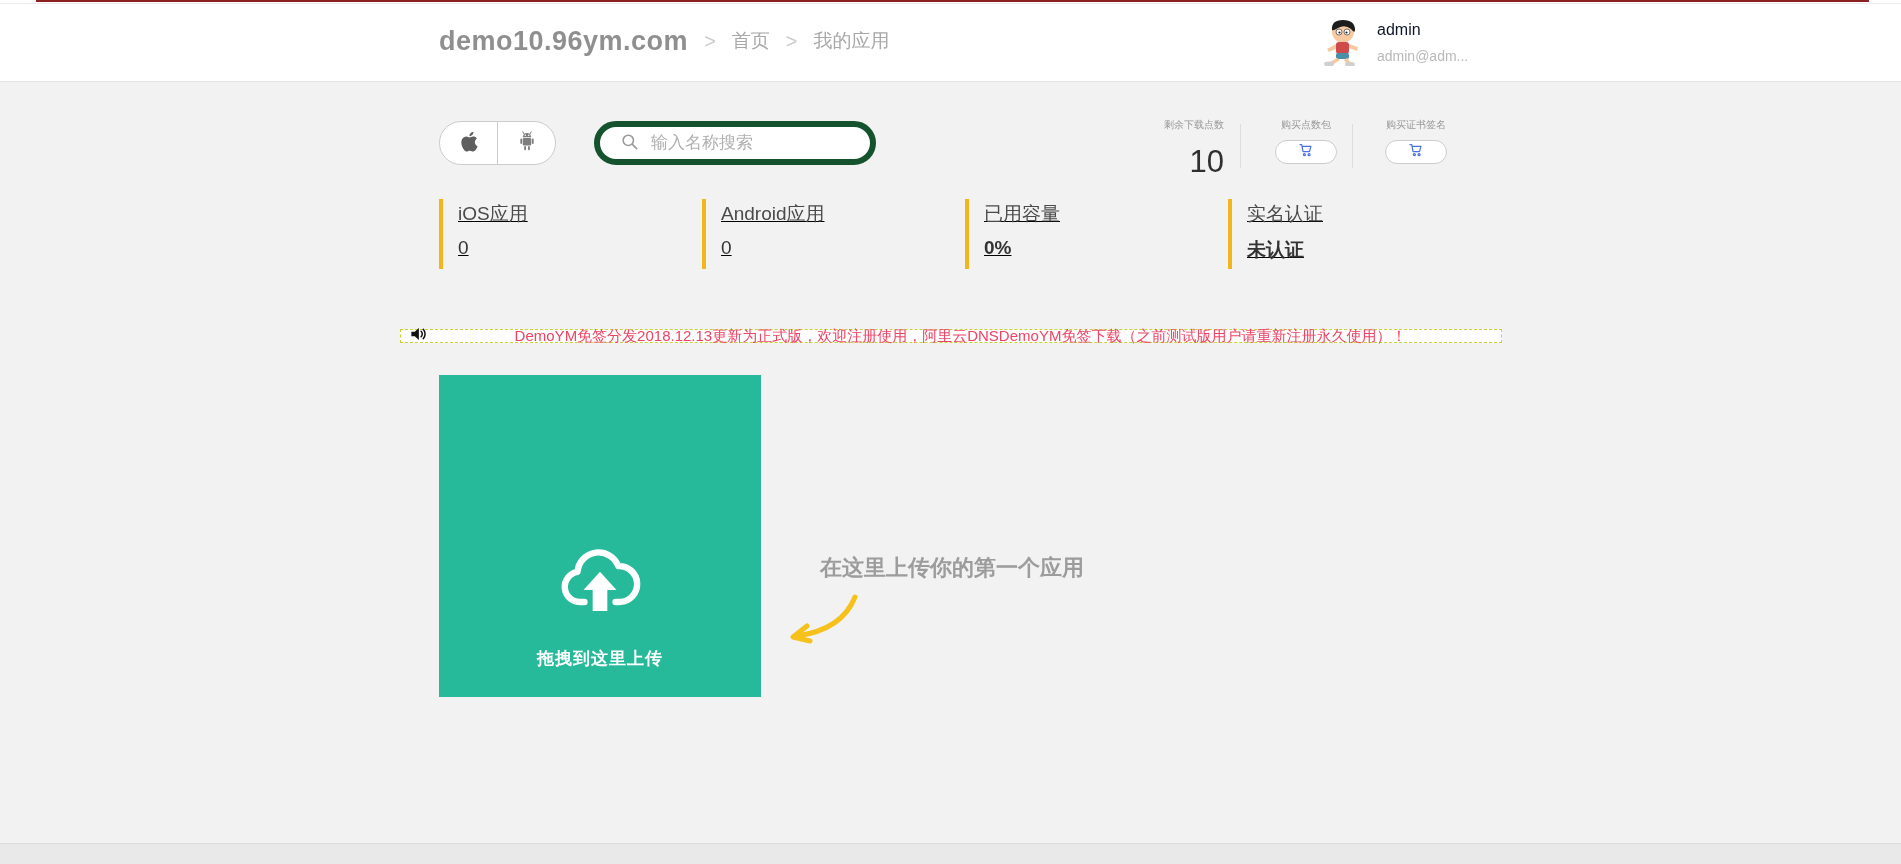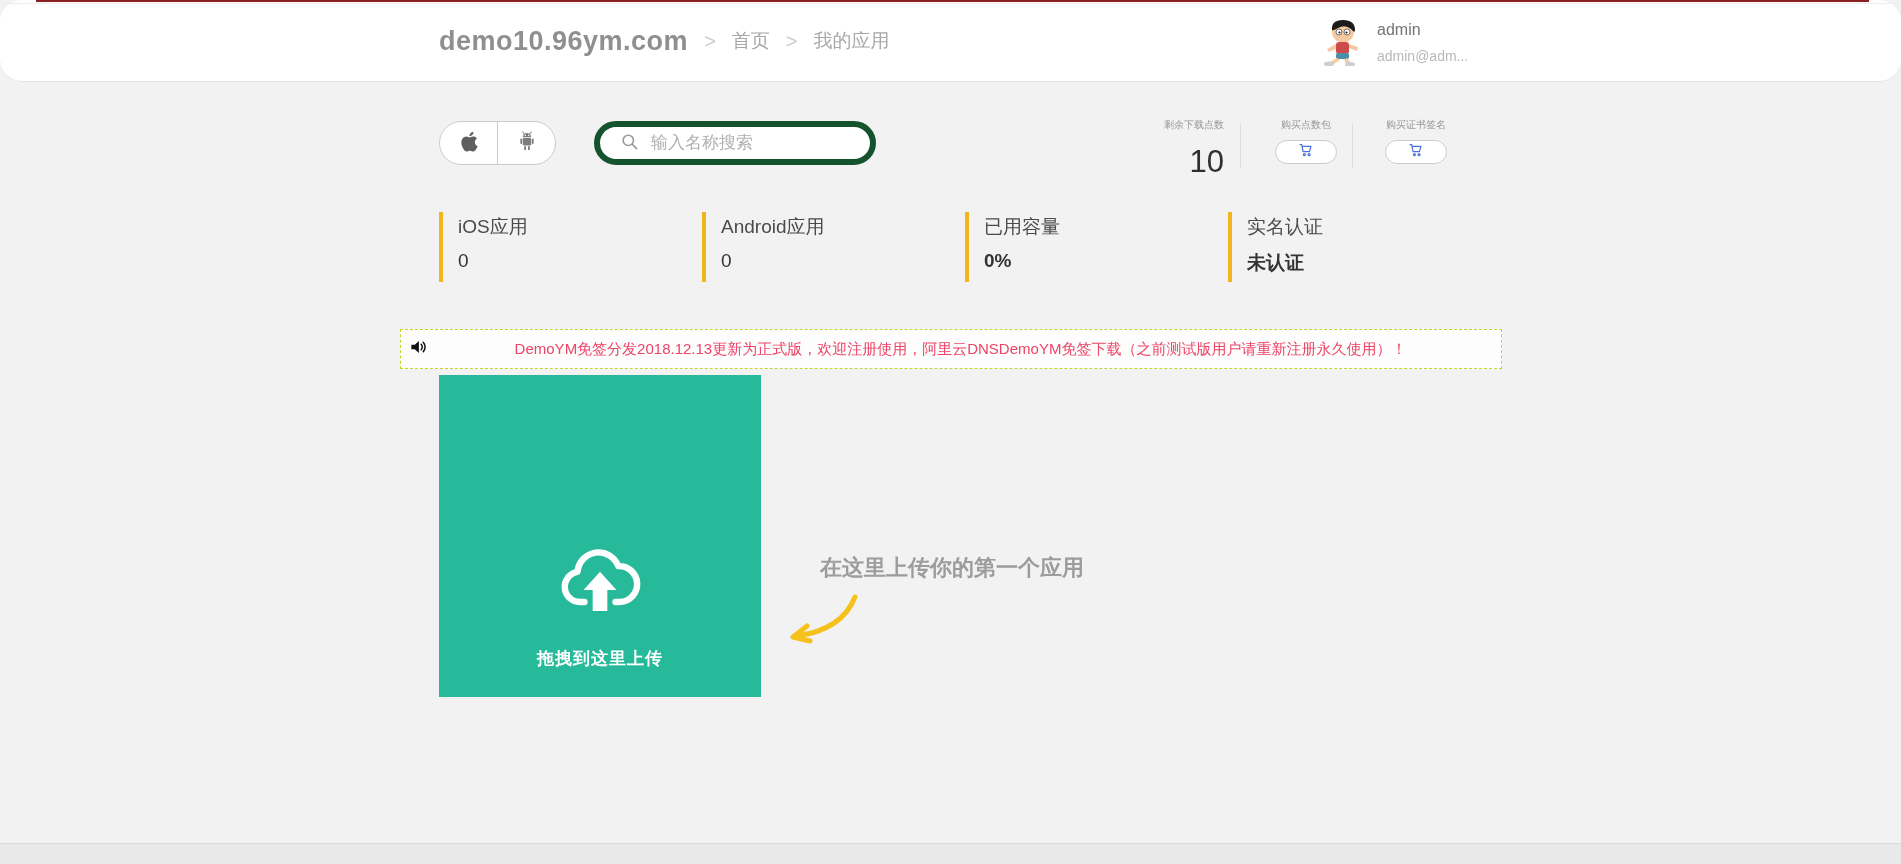--- a/index.html
+++ b/index.html
@@ -6,32 +6,32 @@
   html,body { width:1901px; height:864px; }
   body {
     font-family: "Liberation Sans", "DejaVu Sans", sans-serif;
     background:#f2f2f2;
     position:relative;
     overflow:hidden;
   }
   
   .header {
     position:absolute; top:0; left:0; width:1901px; height:82px;
-    background:#ffffff; border-bottom:1px solid #e4e4e4;border-radius:22px;
+    background:#ffffff; border-bottom:1px solid #e4e4e4;
   }
   .top-progress { position:absolute; top:0; left:36px; right:32px; height:2px; background:#8b2121; }
   .top-hairline { position:absolute; top:3px; left:0; right:0; height:1px; background:#ededed; }
   .breadcrumb { position:absolute; left:439px; top:0; height:82px; display:flex; align-items:center; }
   .site-title { font-size:27px; font-weight:bold; color:#8f8f8f; letter-spacing:0.5px; }
   .crumb-sep { font-size:20px; color:#cccccc; margin:0 16px; }
   .crumb-link { font-size:19px; color:#a8a8a8; cursor:pointer; }
   .userbox { position:absolute; left:1318px; top:18px; display:flex; }
   .avatar { width:46px; height:48px; }
   .user-meta { margin-left:13px; padding-top:3px; }
-  .user-name { font-size:16px; color:#737373; }
+  .user-name { font-size:16px; color:#0f172a; }
   .user-email { font-size:14px; color:#b8b8b8; margin-top:9px; }
 
   
   .seg-control {
     position:absolute; left:439px; top:121px; width:117px; height:44px;
     background:#fff; border:1px solid #cccccc; border-radius:22px;
     display:flex; overflow:hidden;
   }
   .seg-half { flex:1; display:flex; align-items:center; justify-content:center; cursor:pointer; }
   .seg-half.first { border-right:1px solid #cccccc; }
@@ -53,29 +53,29 @@
   .v-div.d1 { left:1240px; } .v-div.d2 { left:1352px; }
   .buy-block { position:absolute; top:118px; width:100px; text-align:center; }
   .buy-block.bp { left:1256px; } .buy-block.bc { left:1366px; }
   .cart-btn {
     margin:8px auto 0; width:62px; height:24px; background:#fff;
     border:1px solid #cccccc; border-radius:12px;
     display:flex; align-items:center; justify-content:center; cursor:pointer;
   }
 
   
-  .stats { position:absolute; left:439px; top:212px; display:flex; }
+  .stats { position:absolute; left:439px; top:199px; display:flex;text-decoration:underline; }
   .stat-card { width:263px; height:70px; border-left:4px solid #f2b51d; padding:2px 0 0 15px; }
   .stat-label { font-size:19px; color:#4a4a4a; }
   .stat-value { font-size:19px; color:#333333; margin-top:10px; }
   .stat-value.bold { font-weight:bold; }
 
   
   .announce {
-    position:absolute; left:400px; top:329px; width:1102px; height:40px;
+    position:absolute; left:400px; top:329px; width:1102px; height:14px;
     background:#fdfdfd; border:1px dashed #c6d332;
     display:flex; align-items:center; padding:0 8px;
   }
   .announce-text { flex:1; text-align:center; font-size:15px; color:#ee4466; white-space:nowrap; }
 
   
   .dropzone {
     position:absolute; left:439px; top:375px; width:322px; height:322px;
     background:#26b99a; cursor:pointer; text-align:center;
   }

